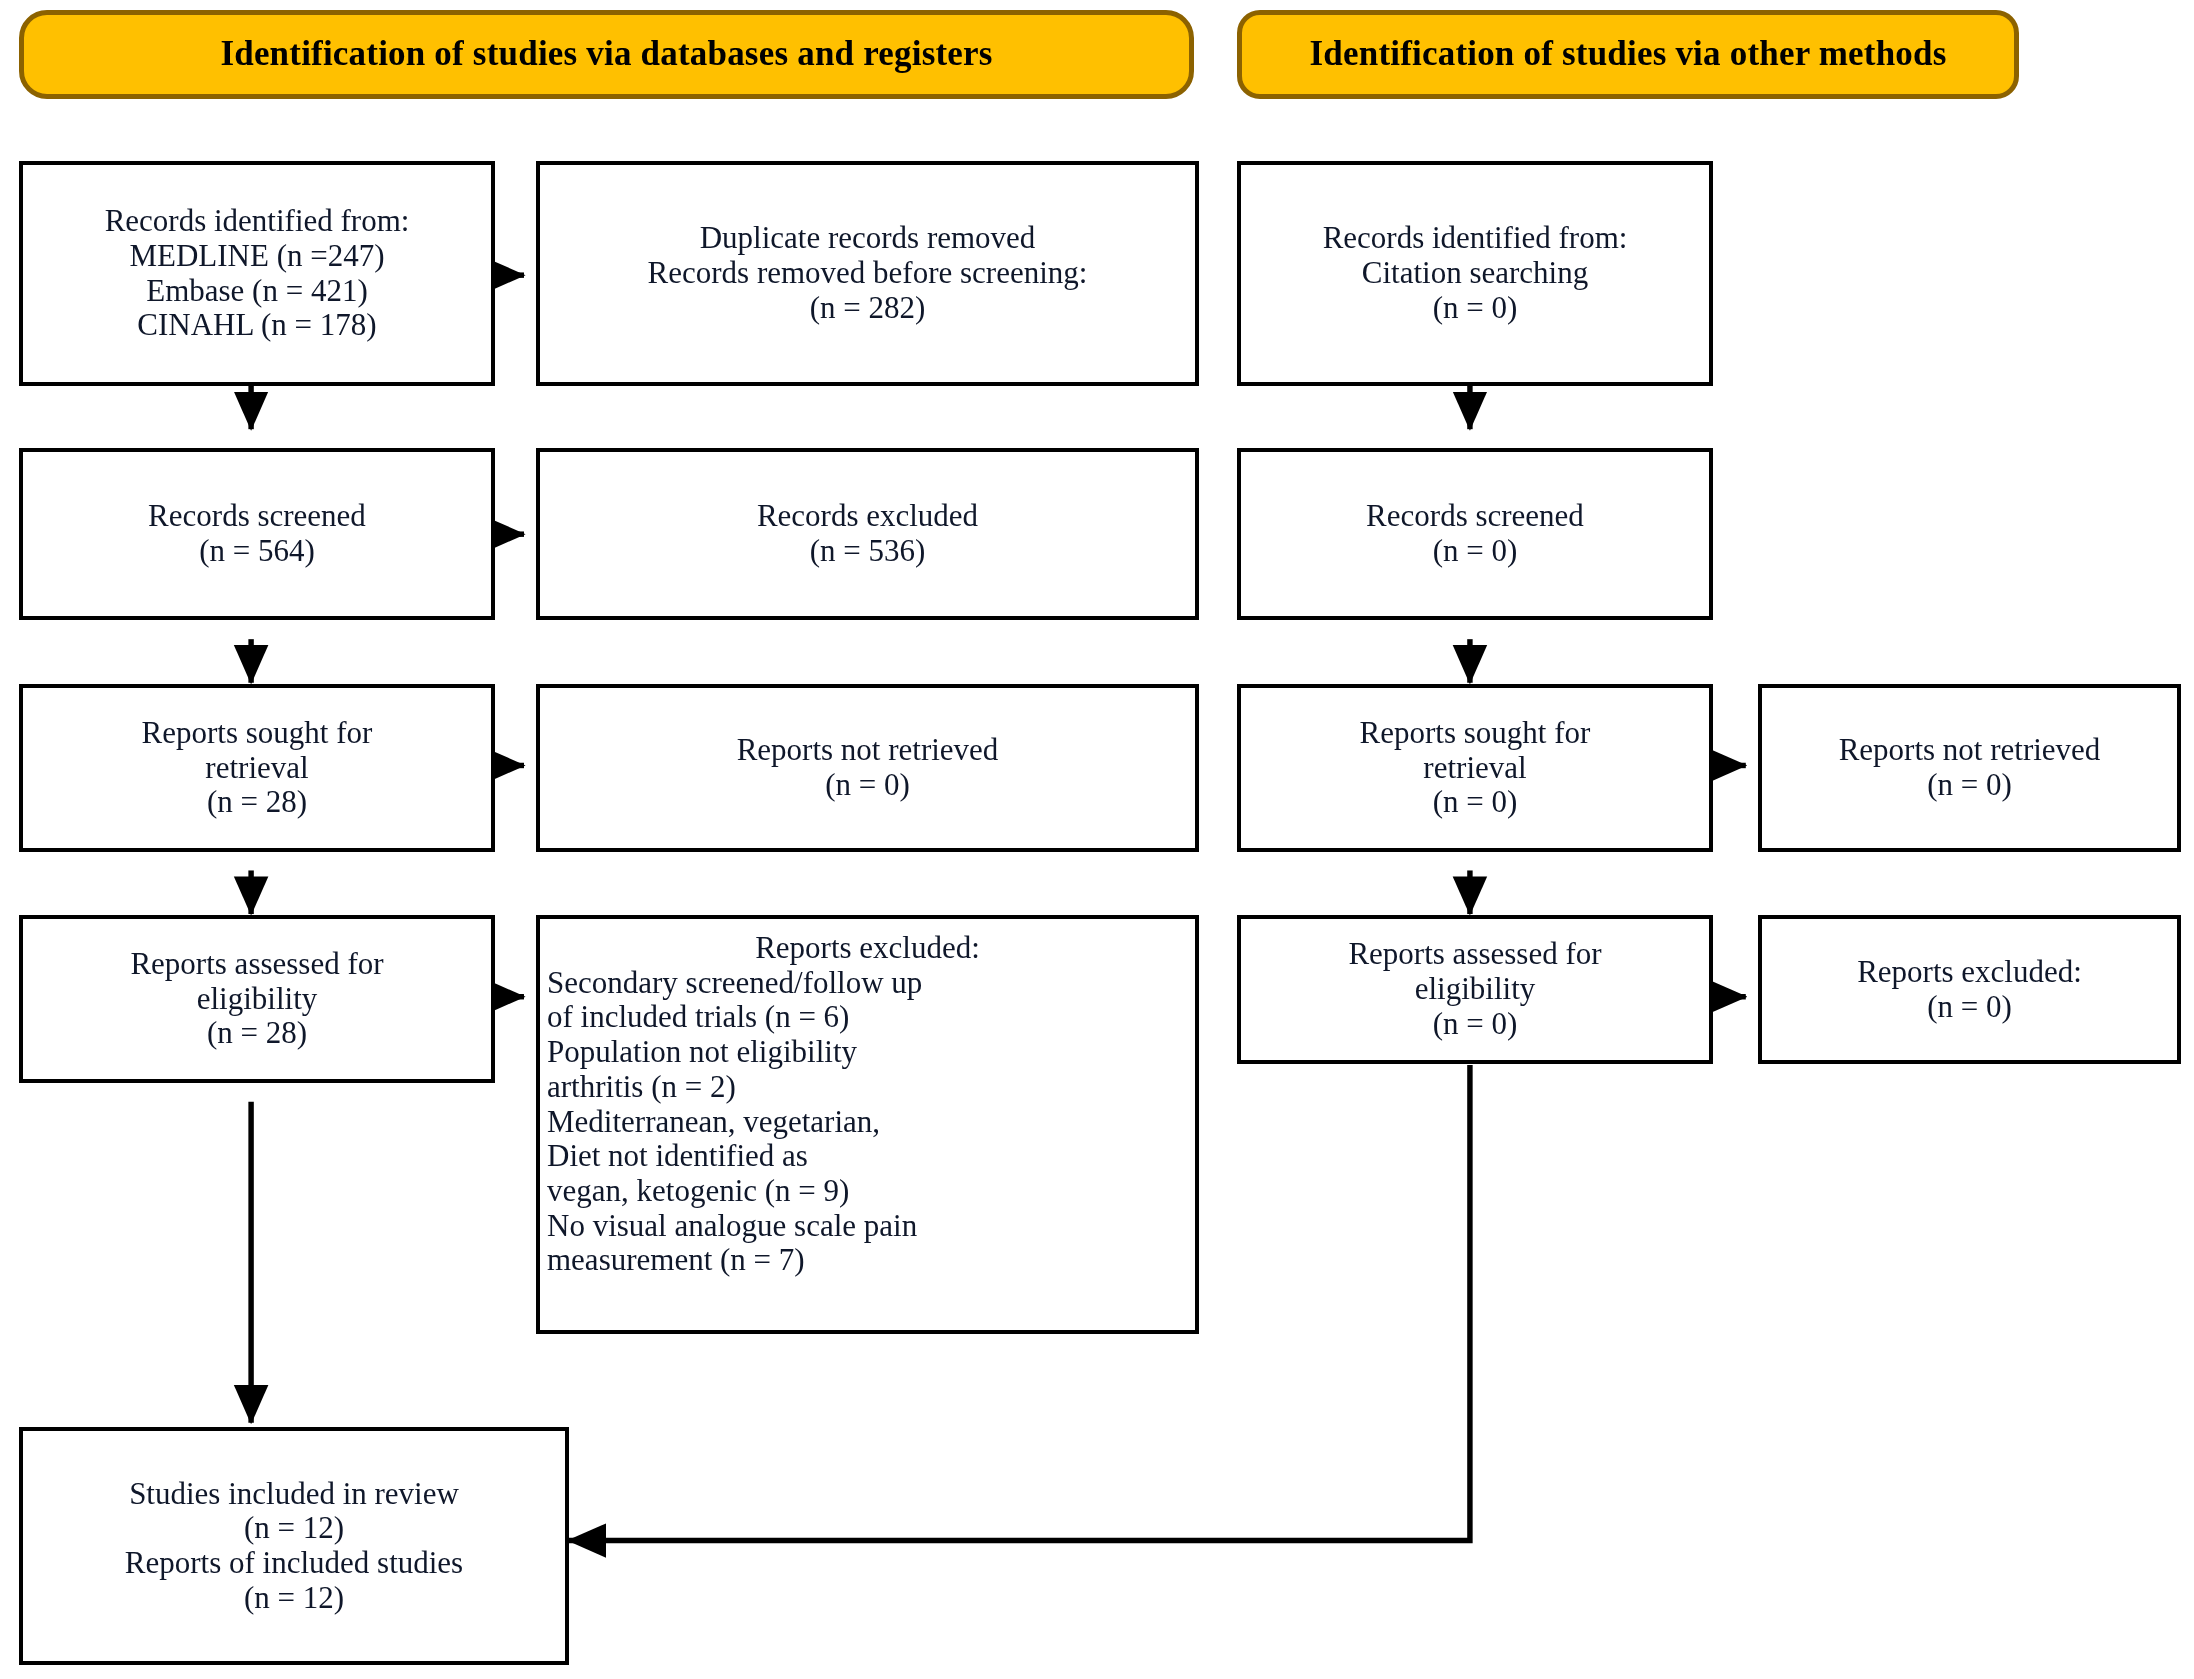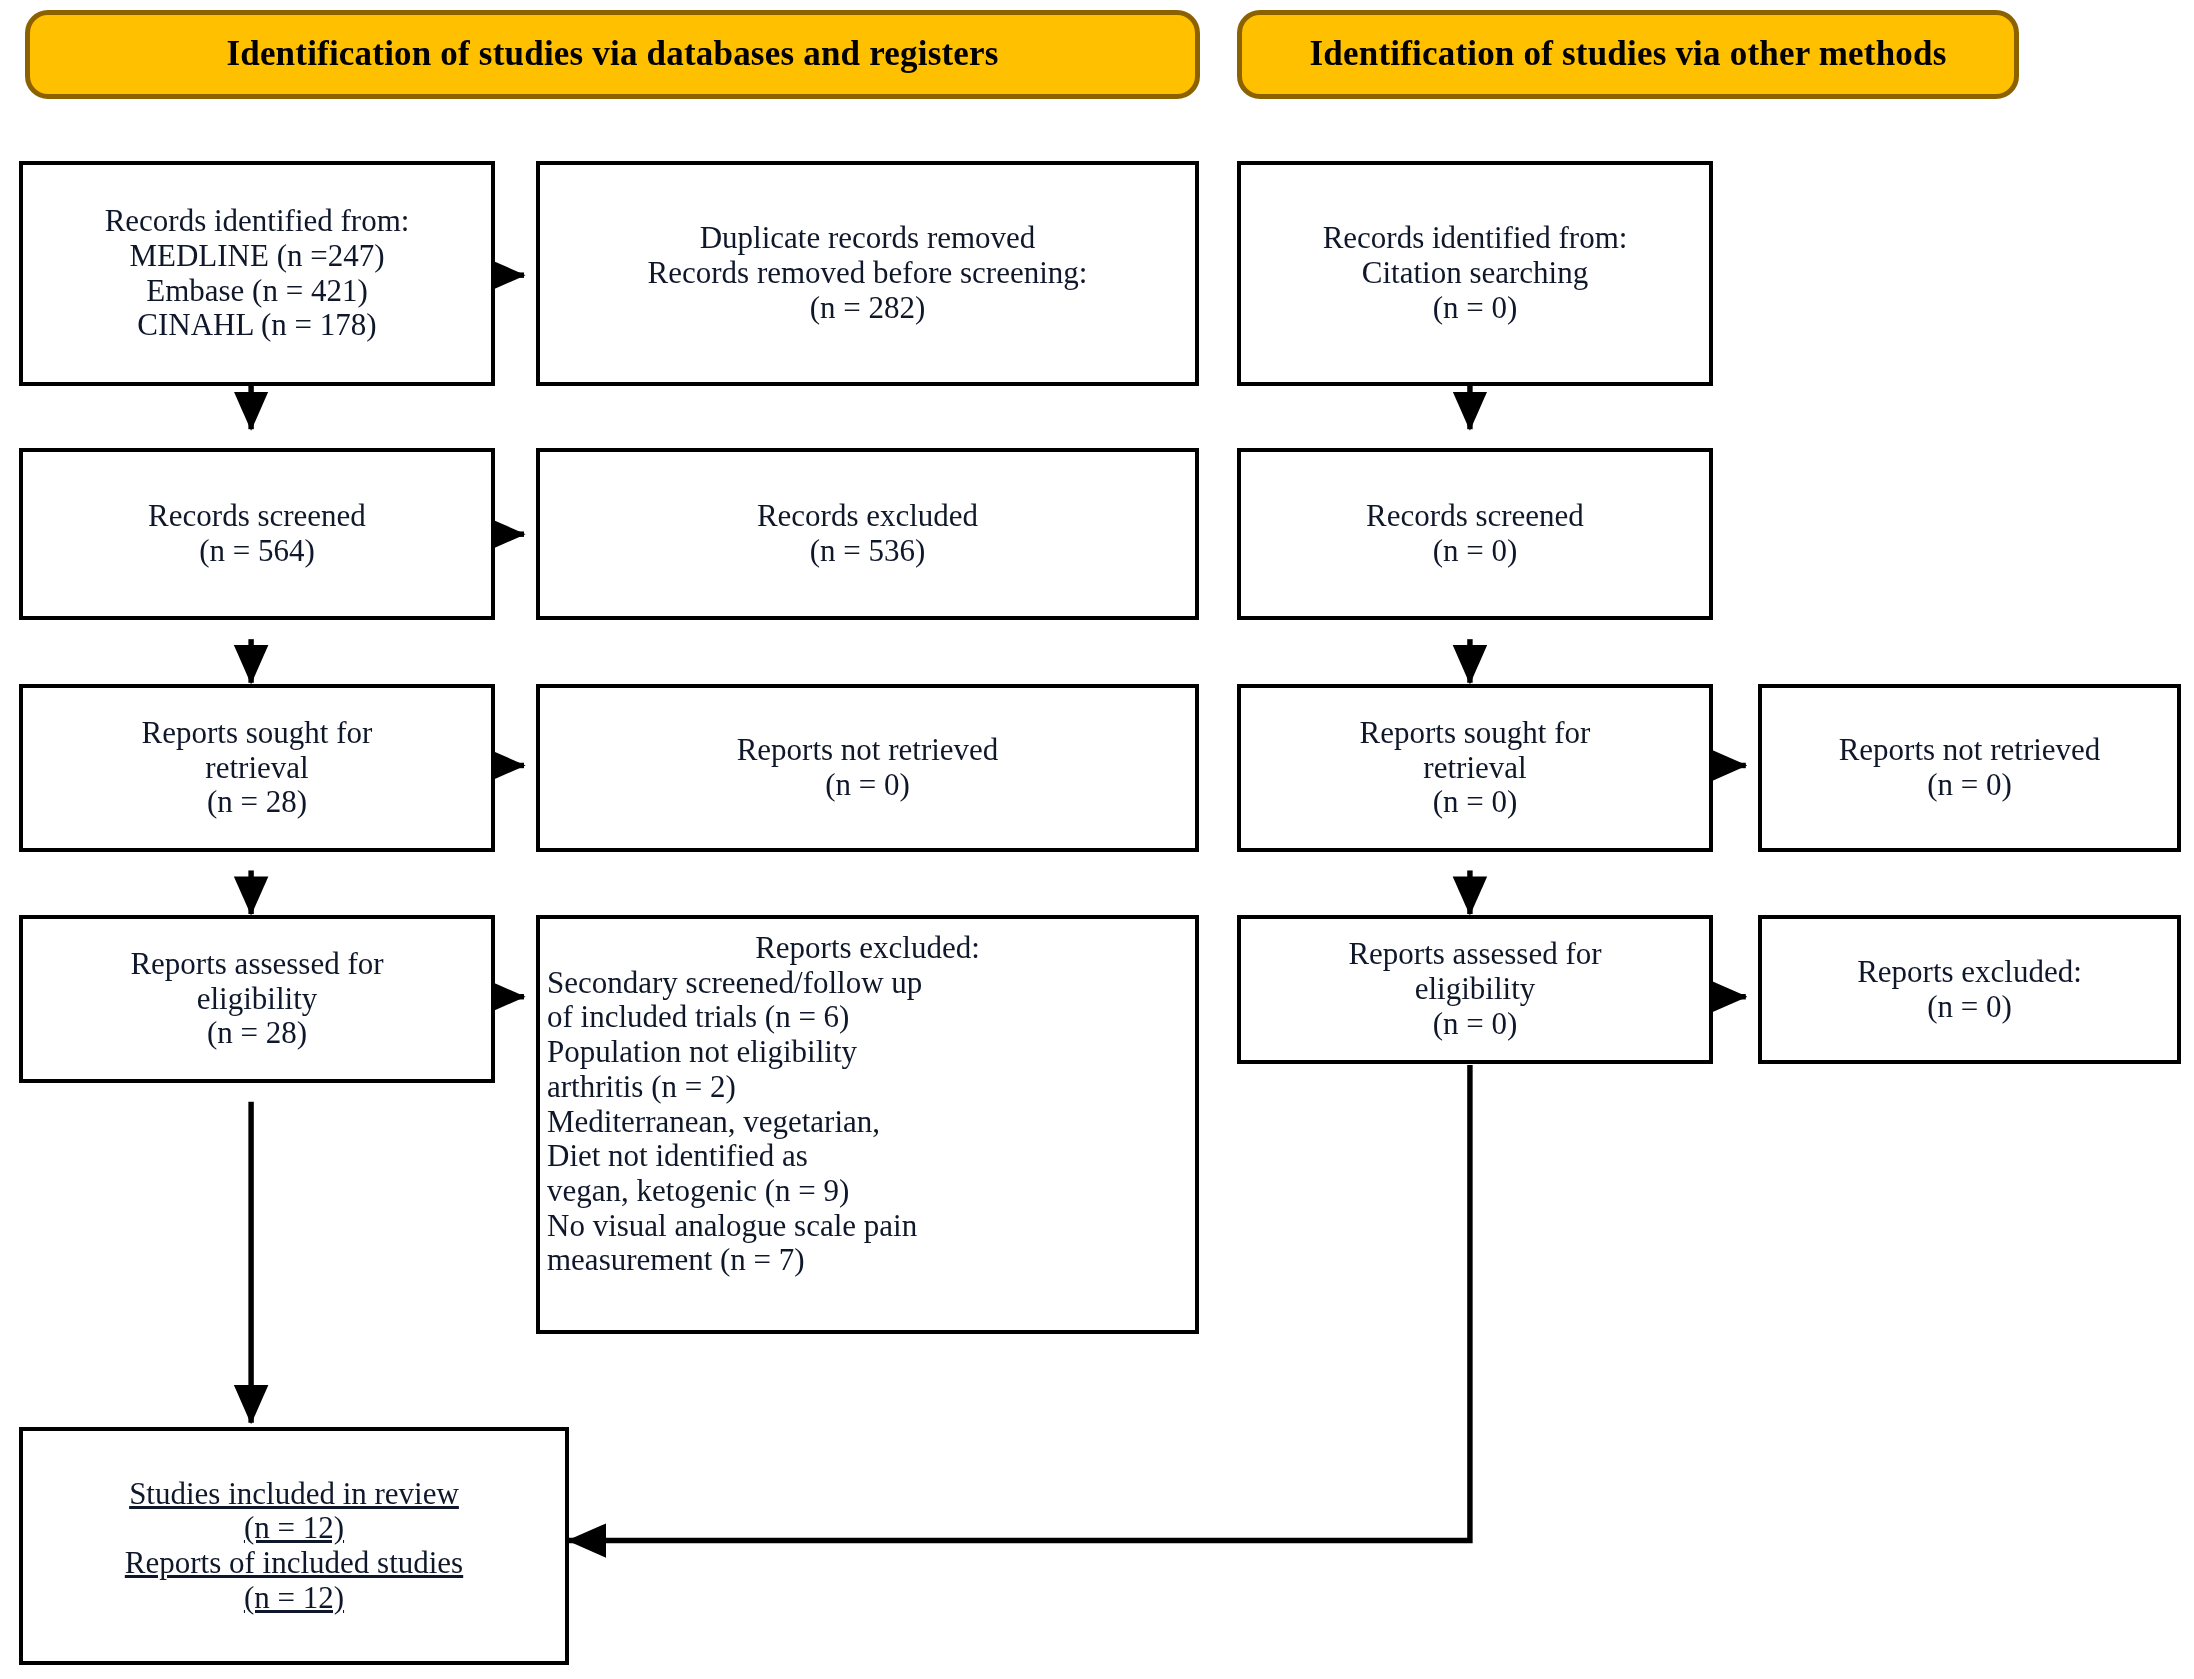--- a/index.html
+++ b/index.html
@@ -97,21 +97,21 @@
       <path d="M 3463 1545 L 3525 1545" marker-end="url(#ahR)"></path>
 
       <path d="M 2968 1757 L 2968 1845" marker-end="url(#ahD)"></path>
 
       <path d="M 3463 2012 L 3525 2012" marker-end="url(#ahR)"></path>
 
       <path d="M 2968 2150 L 2968 3110 L 1148 3110" marker-end="url(#ahR)"></path>
     </g>
   </svg>
 
-  <div class="banner" style="left:25px; top:10px; width:1175px; height:89px;">
+  <div class="banner" style="left:19px; top:10px; width:1175px; height:89px;border-radius:28px;">
     <span>Identification of studies via databases and registers</span>
   </div>
 
   <div class="banner" style="left:1237px; top:10px; width:782px; height:89px;">
     <span>Identification of studies via other methods</span>
   </div>
 
   <div class="nodebox" style="left:19px; top:161px; width:476px; height:225px;">
     <div class="inner ctr">
       <span class="ln">Records identified from:</span>
@@ -219,21 +219,21 @@
     </div>
   </div>
 
   <div class="nodebox" style="left:1758px; top:915px; width:423px; height:149px;">
     <div class="inner ctr">
       <span class="ln">Reports excluded:</span>
       <span class="ln">(n = 0)</span>
     </div>
   </div>
 
-  <div class="nodebox" style="left:19px; top:1427px; width:550px; height:238px;text-decoration:underline;">
+  <div class="nodebox" style="left:19px; top:1427px; width:550px; height:238px;">
     <div class="inner ctr">
       <span class="ln">Studies included in review</span>
       <span class="ln">(n = 12)</span>
       <span class="ln">Reports of included studies</span>
       <span class="ln">(n = 12)</span>
     </div>
   </div>
 
 </div>
 

